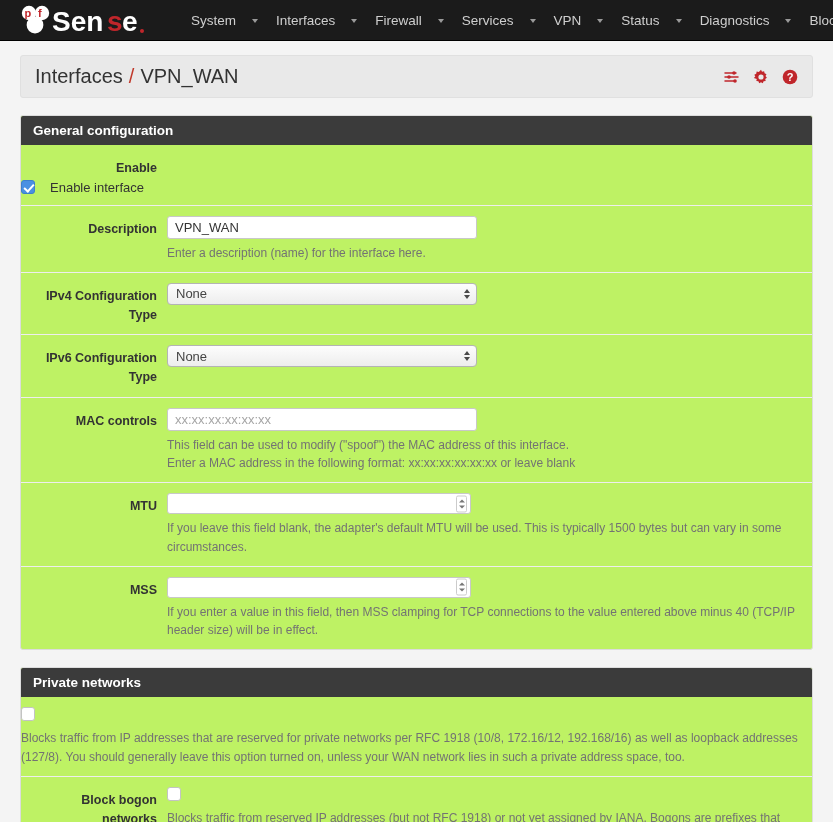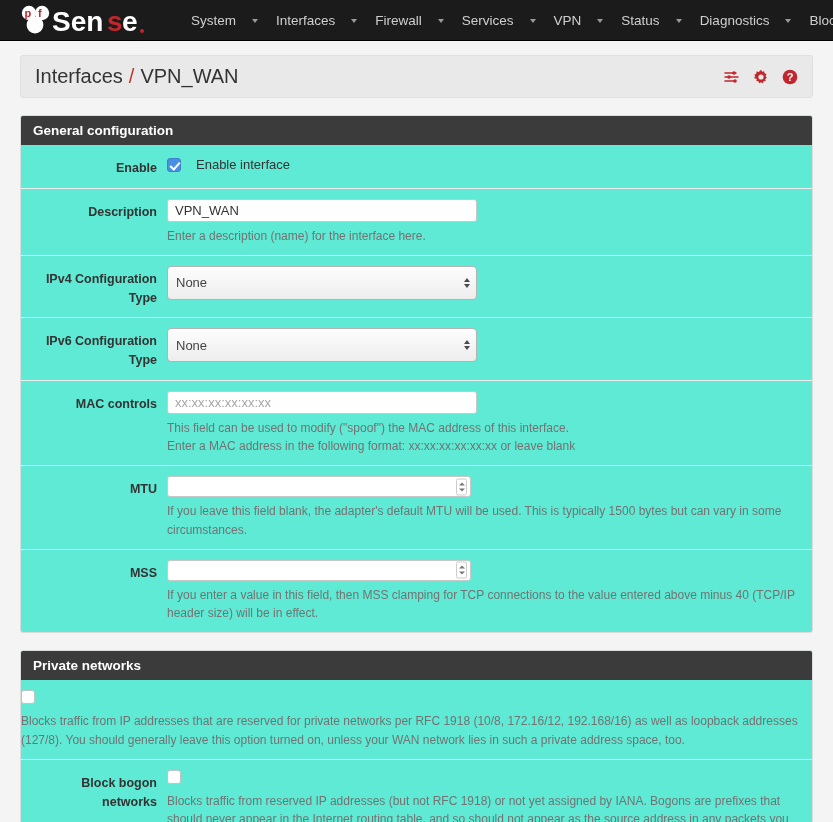--- a/index.html
+++ b/index.html
@@ -69,38 +69,38 @@
     align-items: baseline;
     gap: 6px;
   }
   .crumb-sep { color: #c0392b; font-weight: 400; }
   .head-icons { margin-left: auto; display: flex; align-items: center; gap: 13px; }
   .head-icon { cursor: pointer; line-height: 0; color: #c0262b; }
 
   
   .panel {
     margin: 17px 20px 0 20px;
-    background: #5eead4;
+    background: #bef264;
     border: 1px solid #dcdcdc;
     border-radius: 3px;
     overflow: hidden;
   }
   .panel-heading {
     background: #3b3b3b;
     color: #fff;
     font-weight: bold;
     font-size: 13.5px;
     padding: 7px 12px;
   }
   .row {
     display: flex;
     border-top: 1px solid #eeeeee;
     padding: 10px 0;
   }
-  .panel-body > .row:first-child { border-top: none; }
+  .panel-body > .row:first-child { border-top: none; flex-direction: column; }
   .row-label {
     width: 146px;
     min-width: 146px;
     text-align: right;
     font-weight: bold;
     font-size: 12.5px;
     padding: 4px 10px 0 8px;
     line-height: 1.5;
     color: #333;
   }
@@ -123,21 +123,21 @@
     font-size: 13px;
     color: #333;
     background: #fff;
     outline: none;
   }
   input.form-input::placeholder { color: #a6a6a6; }
 
   .select-wrap {
     position: relative;
     width: 310px;
-    height: 34px;
+    height: 22px;
     background: linear-gradient(#fdfdfd, #ededed);
     border: 1px solid #b4b4b4;
     border-radius: 4px;
     display: flex;
     align-items: center;
     cursor: pointer;
   }
   .select-wrap .sel-text {
     padding-left: 8px;
     font-size: 13px;

